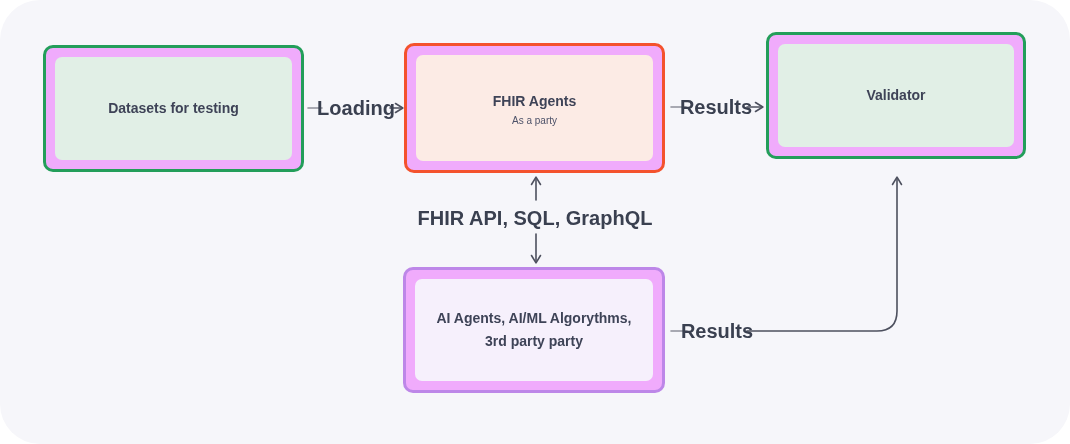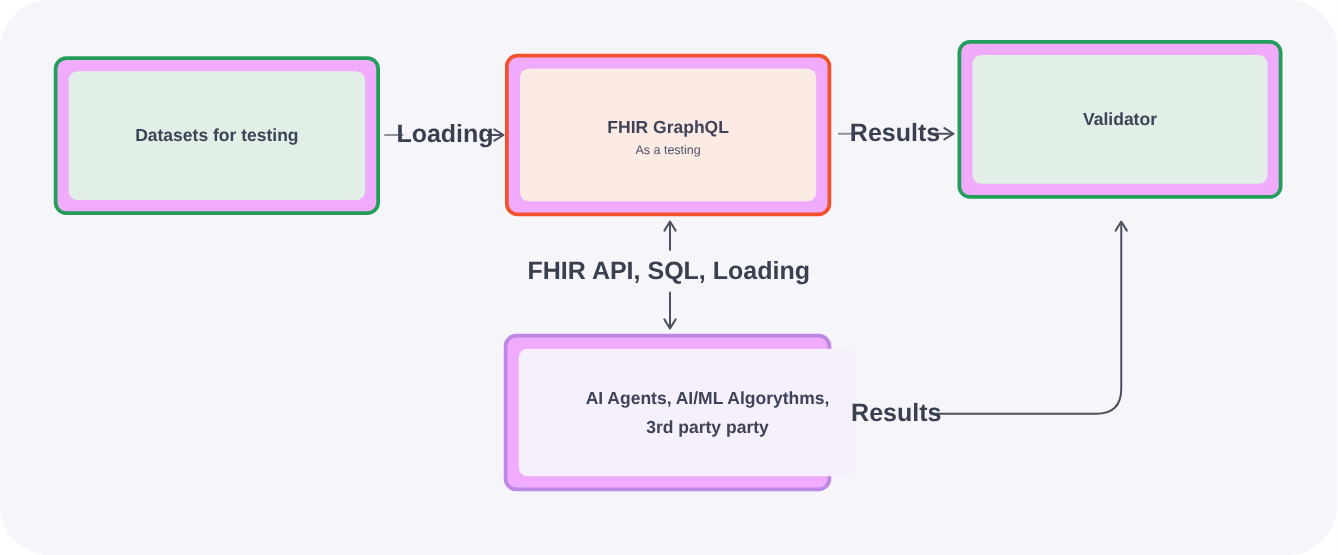--- a/index.html
+++ b/index.html
@@ -39,21 +39,21 @@
     flex-direction: column;
     align-items: center;
     justify-content: center;
     text-align: center;
   }
   .node-green  { border-color: #239e5a; }
   .fill-green  { background: #e1efe6; }
   .node-orange { border-color: #f4522d; }
   .fill-orange { background: #fcebe5; }
   .node-purple { border-color: #bd87e8; }
-  .fill-purple { background: #f6f0fc; padding-left: 32px; }
+  .fill-purple { background: #f6f0fc; }
 
   .node-datasets  { left: 43px;  top: 45px;  width: 261px; height: 127px; }
   .node-fhir      { left: 404px; top: 43px;  width: 261px; height: 130px; }
   .node-validator { left: 766px; top: 32px;  width: 260px; height: 127px; }
   .node-ai        { left: 403px; top: 267px; width: 262px; height: 126px; }
 
   .node-title {
     font-size: 14px;
     font-weight: 600;
     color: #3e4357;
@@ -104,38 +104,38 @@
   </svg>
 
   <div class="node node-green node-datasets">
     <div class="node-fill fill-green">
       <div class="node-title">Datasets for testing</div>
     </div>
   </div>
 
   <div class="node node-orange node-fhir">
     <div class="node-fill fill-orange">
-      <div class="node-title">FHIR GraphQL</div>
-      <div class="node-subtitle">As a testing</div>
+      <div class="node-title">FHIR Agents</div>
+      <div class="node-subtitle">As a party</div>
     </div>
   </div>
 
   <div class="node node-green node-validator">
     <div class="node-fill fill-green">
       <div class="node-title">Validator</div>
     </div>
   </div>
 
   <div class="node node-purple node-ai">
     <div class="node-fill fill-purple">
       <div class="node-title">
         <span>AI Agents, AI/ML Algorythms,</span><br>
         <span>3rd party party</span>
       </div>
     </div>
   </div>
 
   <div class="edge-label label-loading">Loading</div>
   <div class="edge-label label-results-top">Results</div>
-  <div class="edge-label label-api">FHIR API, SQL, Loading</div>
+  <div class="edge-label label-api">FHIR API, SQL, GraphQL</div>
   <div class="edge-label label-results-bottom">Results</div>
 
 </div>
 
 </body></html>

